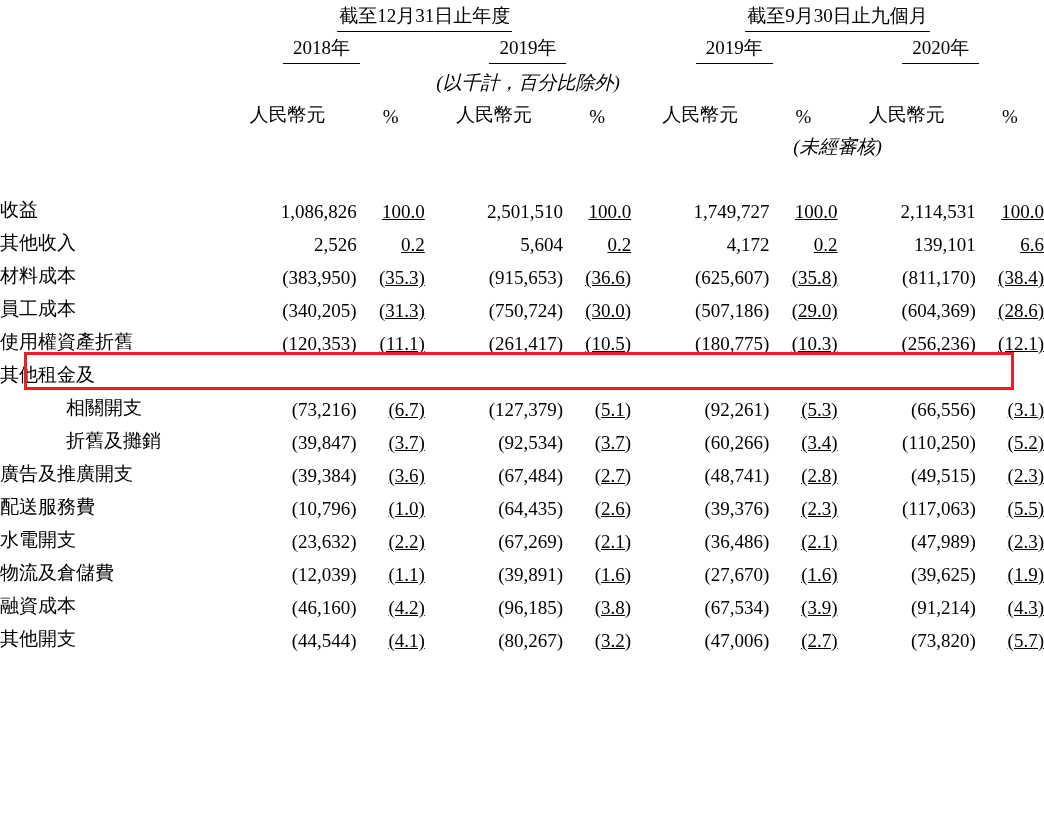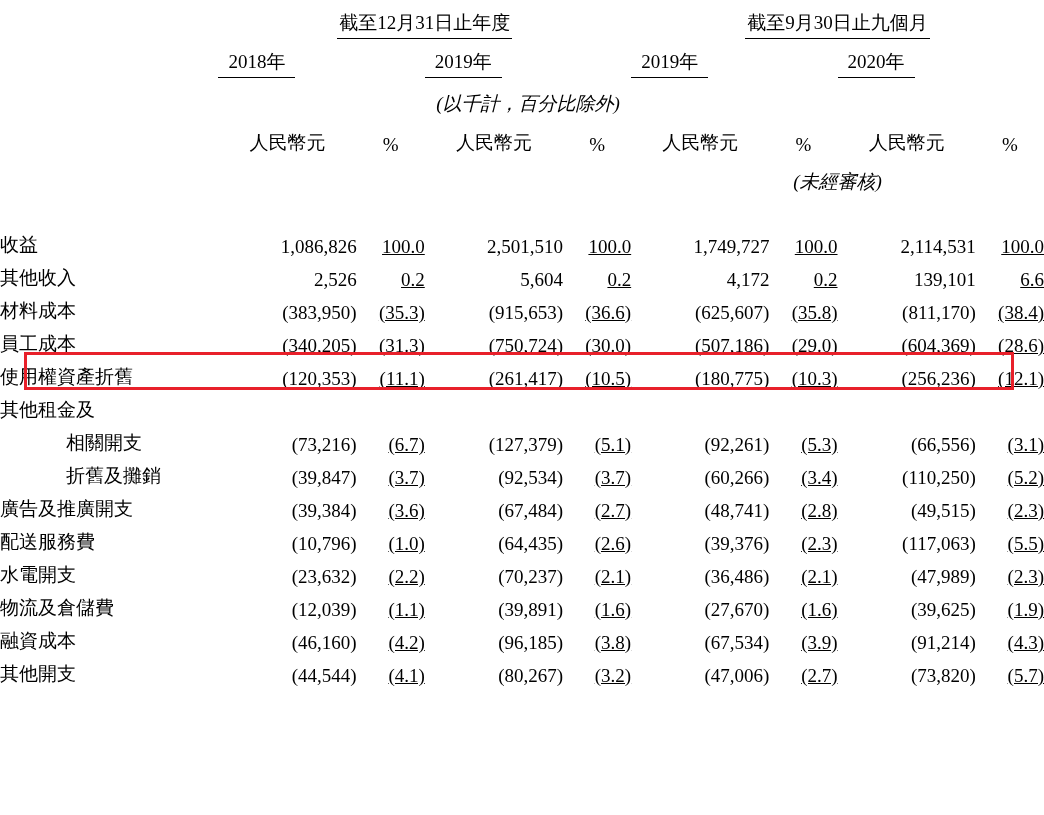--- a/index.html
+++ b/index.html
@@ -57,20 +57,21 @@
     font-size: 19px;
     padding-bottom: 6px;
     white-space: nowrap;
   }
   .hdr-group .ul {
     display: inline-block;
     border-bottom: 1px solid #000;
     padding: 0 2px 2px 2px;
   }
   .hdr-year {
+    text-align: center;
     font-size: 19px;
     padding-bottom: 4px;
     white-space: nowrap;
   }
   .hdr-year .ul {
     display: inline-block;
     border-bottom: 1px solid #000;
     padding: 0 10px 2px 10px;
   }
   .hdr-unit {
@@ -90,21 +91,21 @@
     font-size: 19px;
     font-style: italic;
   }
   .note-right {
     text-align: center;
     font-size: 19px;
     font-style: italic;
   }
   tr.spacer-md td { height: 30px; }
   tr.data td { height: 33px; }
-  tr.hrow td { height: 39px; }
+  tr.hrow td { height: 32px; }
 
   
   .highlight-box {
     position: absolute;
     left: 24px;
     top: 352px;
     width: 990px;
     height: 38px;
     border: 3px solid #e8202a;
     box-sizing: border-box;
@@ -289,21 +290,21 @@
         <td class="pct">(2.6)</td>
         <td class="num">(39,376)</td>
         <td class="pct">(2.3)</td>
         <td class="num">(117,063)</td>
         <td class="pct">(5.5)</td>
       </tr>
       <tr class="data">
         <td class="label">水電開支</td>
         <td class="num">(23,632)</td>
         <td class="pct">(2.2)</td>
-        <td class="num">(70,237)</td>
+        <td class="num">(67,269)</td>
         <td class="pct">(2.1)</td>
         <td class="num">(36,486)</td>
         <td class="pct">(2.1)</td>
         <td class="num">(47,989)</td>
         <td class="pct">(2.3)</td>
       </tr>
       <tr class="data">
         <td class="label">物流及倉儲費</td>
         <td class="num">(12,039)</td>
         <td class="pct">(1.1)</td>

